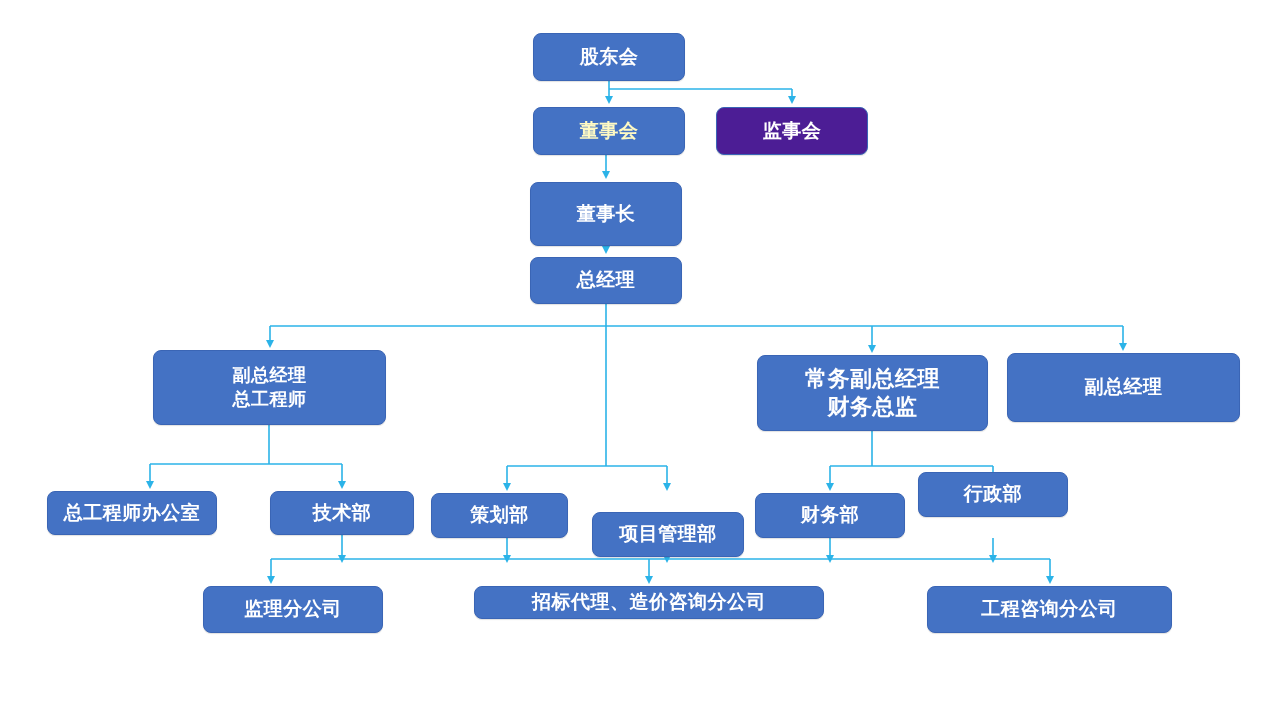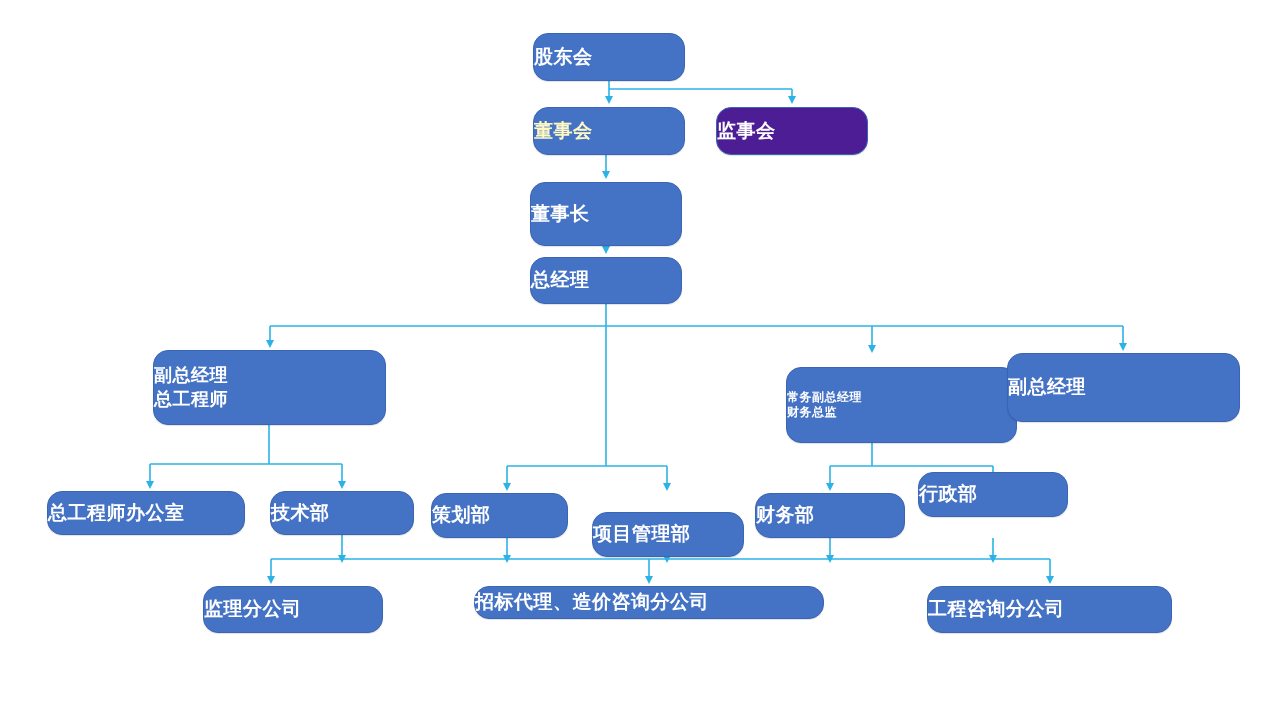--- a/index.html
+++ b/index.html
@@ -24,26 +24,27 @@
     top: 0;
     width: 1280px;
     height: 720px;
     pointer-events: none;
   }
   .node {
     position: absolute;
     box-sizing: border-box;
     background: #4472C4;
     border: 1px solid #3A65B5;
-    border-radius: 15px;
+    border-radius: 8px;
     color: #FFFFFF;
     font-weight: bold;
     display: flex;
     align-items: center;
     justify-content: center;
+    text-align: center;
     line-height: 1.28;
     letter-spacing: 0.5px;
     white-space: pre-line;
     box-shadow: 0 1px 1px rgba(0,0,0,0.12);
   }
   .node-label {
     display: block;
     white-space: pre-line;
     width: 100%;
   }
@@ -122,24 +123,24 @@
   </svg>
 
   <div id="node-layer">
       <div class="node" style="left: 533px; top: 33px; width: 152px; height: 48px; font-size: 19px; background: rgb(68, 114, 196); border-color: rgb(58, 101, 181); color: rgb(255, 255, 255);"><span class="node-label">股东会</span></div>
       <div class="node" style="left: 533px; top: 107px; width: 152px; height: 48px; font-size: 19px; background: rgb(68, 114, 196); border-color: rgb(58, 101, 181); color: #fef9c3;"><span class="node-label">董事会</span></div>
       <div class="node" style="left: 716px; top: 107px; width: 152px; height: 48px; font-size: 19px; background: #4c1d95; border-color: rgb(58, 101, 181); color: rgb(255, 255, 255);"><span class="node-label">监事会</span></div>
       <div class="node" style="left: 530px; top: 182px; width: 152px; height: 64px; font-size: 19px; background: rgb(68, 114, 196); border-color: rgb(58, 101, 181); color: rgb(255, 255, 255);"><span class="node-label">董事长</span></div>
       <div class="node" style="left: 530px; top: 257px; width: 152px; height: 47px; font-size: 19px; background: rgb(68, 114, 196); border-color: rgb(58, 101, 181); color: rgb(255, 255, 255);"><span class="node-label">总经理</span></div>
       <div class="node" style="left: 153px; top: 350px; width: 233px; height: 75px; font-size: 18px; background: rgb(68, 114, 196); border-color: rgb(58, 101, 181); color: rgb(255, 255, 255);"><span class="node-label">副总经理
 总工程师</span></div>
-      <div class="node" style="left: 786px; top: 355px; width: 231px; height: 76px; font-size: 12px; background: rgb(68, 114, 196); border-color: rgb(58, 101, 181); color: rgb(255, 255, 255); margin-top: 12px;"><span class="node-label">常务副总经理
+      <div class="node" style="left: 757px; top: 355px; width: 231px; height: 76px; font-size: 22px; background: rgb(68, 114, 196); border-color: rgb(58, 101, 181); color: rgb(255, 255, 255);"><span class="node-label">常务副总经理
 财务总监</span></div>
       <div class="node" style="left: 1007px; top: 353px; width: 233px; height: 69px; font-size: 19px; background: rgb(68, 114, 196); border-color: rgb(58, 101, 181); color: rgb(255, 255, 255);"><span class="node-label">副总经理</span></div>
-      <div class="node" style="left: 47px; top: 491px; width: 198px; height: 44px; font-size: 19px; background: rgb(68, 114, 196); border-color: rgb(58, 101, 181); color: rgb(255, 255, 255);"><span class="node-label">总工程师办公室</span></div>
+      <div class="node" style="left: 47px; top: 491px; width: 170px; height: 44px; font-size: 19px; background: rgb(68, 114, 196); border-color: rgb(58, 101, 181); color: rgb(255, 255, 255);"><span class="node-label">总工程师办公室</span></div>
       <div class="node" style="left: 270px; top: 491px; width: 144px; height: 44px; font-size: 19px; background: rgb(68, 114, 196); border-color: rgb(58, 101, 181); color: rgb(255, 255, 255);"><span class="node-label">技术部</span></div>
       <div class="node" style="left: 431px; top: 493px; width: 137px; height: 45px; font-size: 19px; background: rgb(68, 114, 196); border-color: rgb(58, 101, 181); color: rgb(255, 255, 255);"><span class="node-label">策划部</span></div>
       <div class="node" style="left: 592px; top: 493px; width: 152px; height: 45px; font-size: 19px; background: rgb(68, 114, 196); border-color: rgb(58, 101, 181); color: rgb(255, 255, 255); margin-top: 19px;"><span class="node-label">项目管理部</span></div>
       <div class="node" style="left: 755px; top: 493px; width: 150px; height: 45px; font-size: 19px; background: rgb(68, 114, 196); border-color: rgb(58, 101, 181); color: rgb(255, 255, 255);"><span class="node-label">财务部</span></div>
       <div class="node" style="left: 918px; top: 472px; width: 150px; height: 45px; font-size: 19px; background: rgb(68, 114, 196); border-color: rgb(58, 101, 181); color: rgb(255, 255, 255);"><span class="node-label">行政部</span></div>
       <div class="node" style="left: 182px; top: 586px; width: 180px; height: 47px; font-size: 19px; background: rgb(68, 114, 196); border-color: rgb(58, 101, 181); color: rgb(255, 255, 255); margin-left: 21px;"><span class="node-label">监理分公司</span></div>
       <div class="node" style="left: 474px; top: 586px; width: 350px; height: 33px; font-size: 19px; background: rgb(68, 114, 196); border-color: rgb(58, 101, 181); color: rgb(255, 255, 255);"><span class="node-label">招标代理、造价咨询分公司</span></div>
       <div class="node" style="left: 927px; top: 586px; width: 245px; height: 47px; font-size: 19px; background: rgb(68, 114, 196); border-color: rgb(58, 101, 181); color: rgb(255, 255, 255);"><span class="node-label">工程咨询分公司</span></div>
     </div>
 

